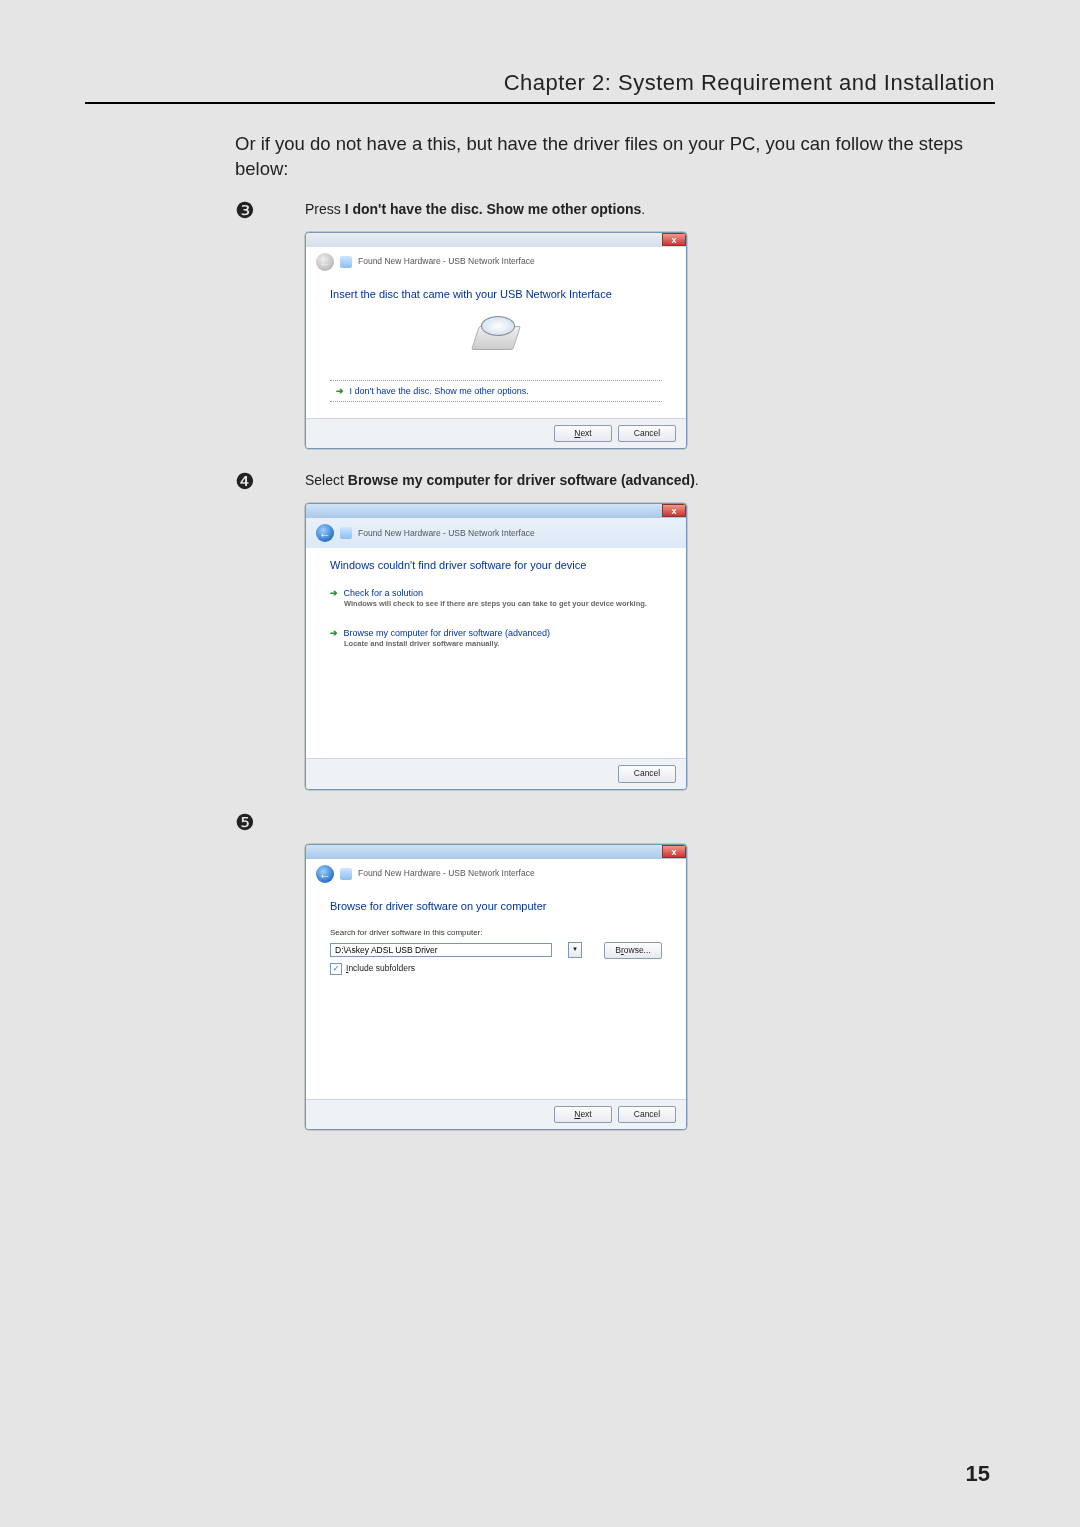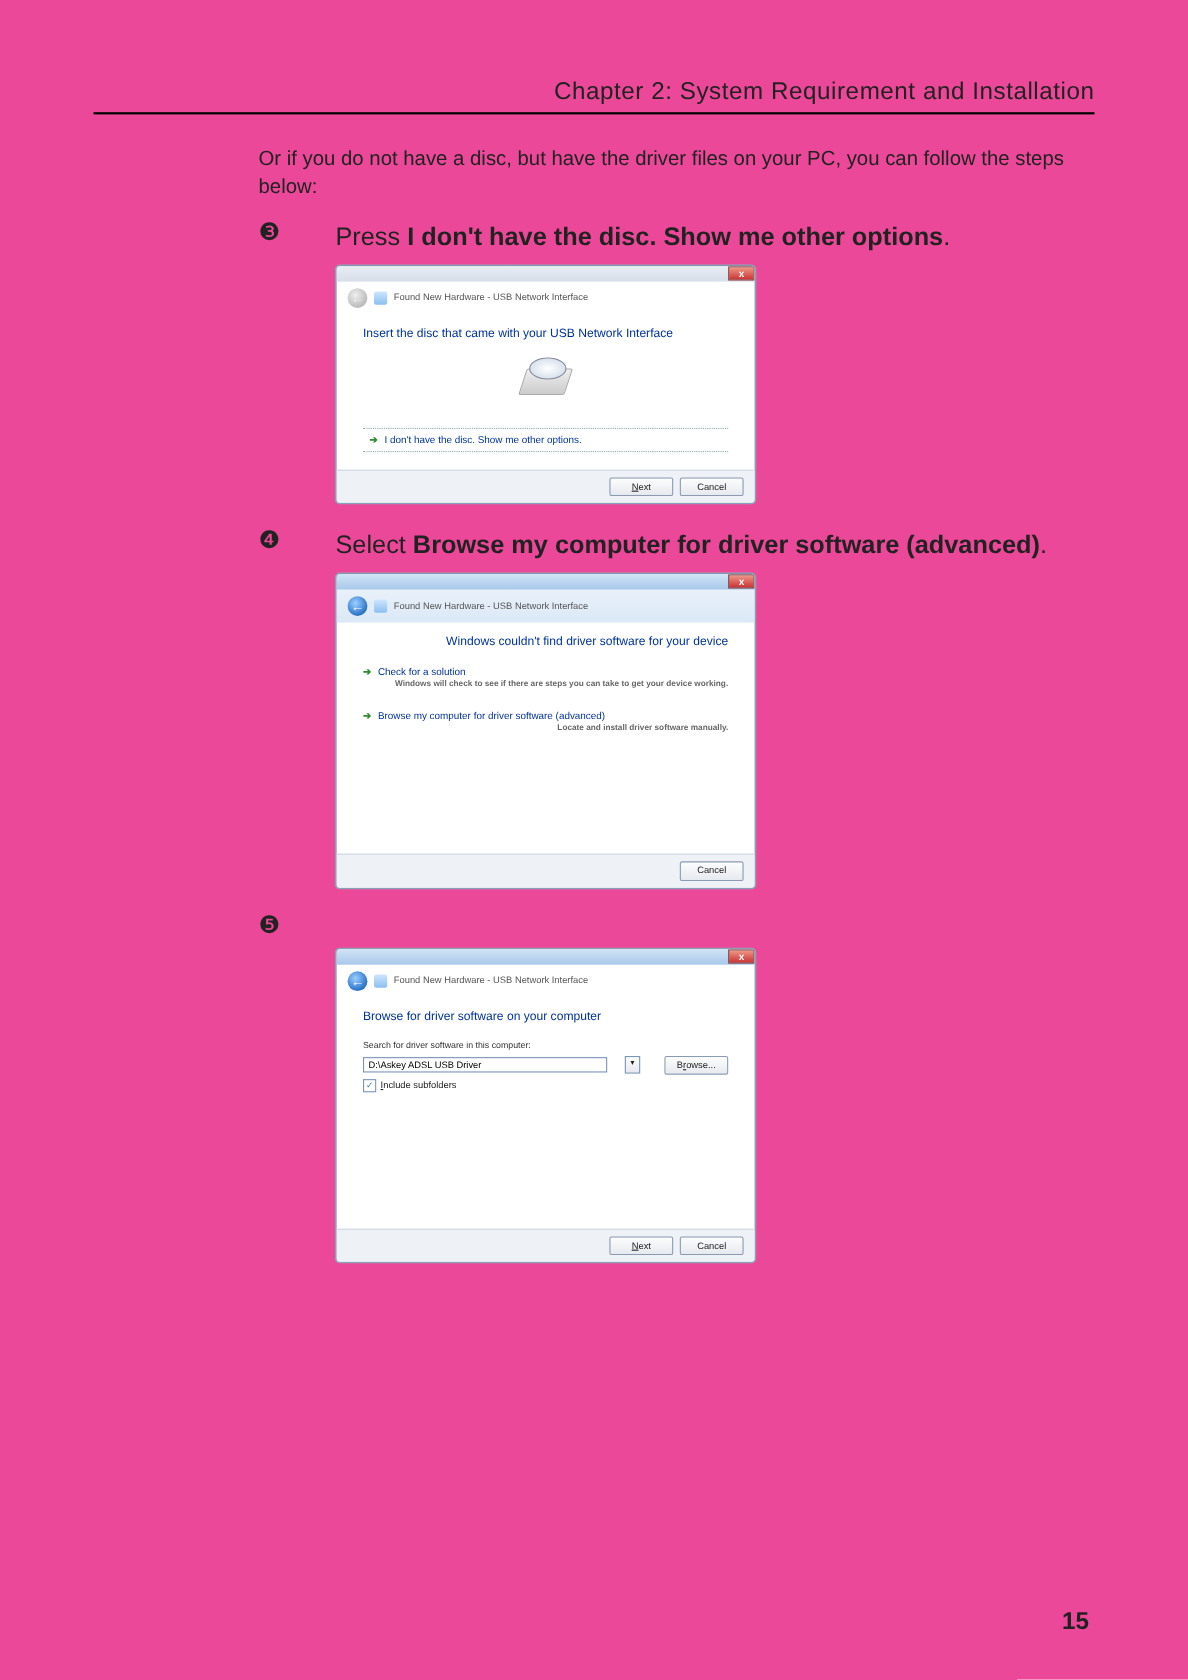--- a/index.html
+++ b/index.html
@@ -6,21 +6,21 @@
     margin: 0;
     padding: 0;
     background: #fff;
     font-family: Arial, Helvetica, sans-serif;
     color: #222;
   }
   .page {
     width: 1080px;
     height: 1527px;
     margin: 0 auto;
-    background: #ec4899;
+    background: #e5e5e5;
     position: relative;
     padding: 70px 85px 0 85px;
     box-sizing: border-box;
   }
   .chapter-header {
     text-align: right;
     font-size: 22px;
     letter-spacing: 0.5px;
     padding-bottom: 6px;
     border-bottom: 2px solid #000;
@@ -38,21 +38,21 @@
     display: flex;
     margin-bottom: 8px;
   }
   .step-num {
     width: 70px;
     font-size: 22px;
     line-height: 1;
     flex: 0 0 70px;
   }
   .step-text {
-    font-size: 23px;
+    font-size: 14px;
   }
   .step-text b { font-weight: bold; }
 
   
   .win {
     width: 380px;
     border: 1px solid #7b95b8;
     border-radius: 4px;
     overflow: hidden;
     font-family: "Segoe UI", Tahoma, sans-serif;
@@ -244,21 +244,21 @@
     font-weight: bold;
   }
 </style>
 </head>
 <body>
 
 <div class="page">
   <div class="chapter-header">Chapter 2: System Requirement and Installation</div>
 
   <div class="content">
-    <div class="intro">Or if you do not have a disc, but have the driver files on your PC, you can follow the steps below:</div>
+    <div class="intro">Or if you do not have a this, but have the driver files on your PC, you can follow the steps below:</div>
 
     <div class="step">
       <div class="step-num">❸</div>
       <div class="step-text">
         <span>Press </span><b>I don't have the disc. Show me other options</b><span>.</span>
       </div>
     </div>
 
     <div class="win">
       <div class="win-titlebar">
@@ -292,21 +292,21 @@
 
     <div class="win">
       <div class="win-titlebar" style="background:linear-gradient(#cfe3f5,#a9c8ea);">
         <div class="close-x">x</div>
       </div>
       <div class="win-breadcrumb" style="background:linear-gradient(#e9f1fa,#dbe8f6);">
         <span class="back-btn">←</span>
         <span class="back-btn small-icon"></span>
         <span>Found New Hardware - USB Network Interface</span>
       </div>
-      <div class="win-body" style="min-height:190px;text-align:right;">
+      <div class="win-body" style="min-height:190px;">
         <div class="win-heading">Windows couldn't find driver software for your device</div>
         <div class="option-block">
           <div class="option-title">
             <span class="arrow">➔</span>
             <span>Check for a solution</span>
           </div>
           <div class="option-desc">Windows will check to see if there are steps you can take to get your device working.</div>
         </div>
         <div class="option-block">
           <div class="option-title">

